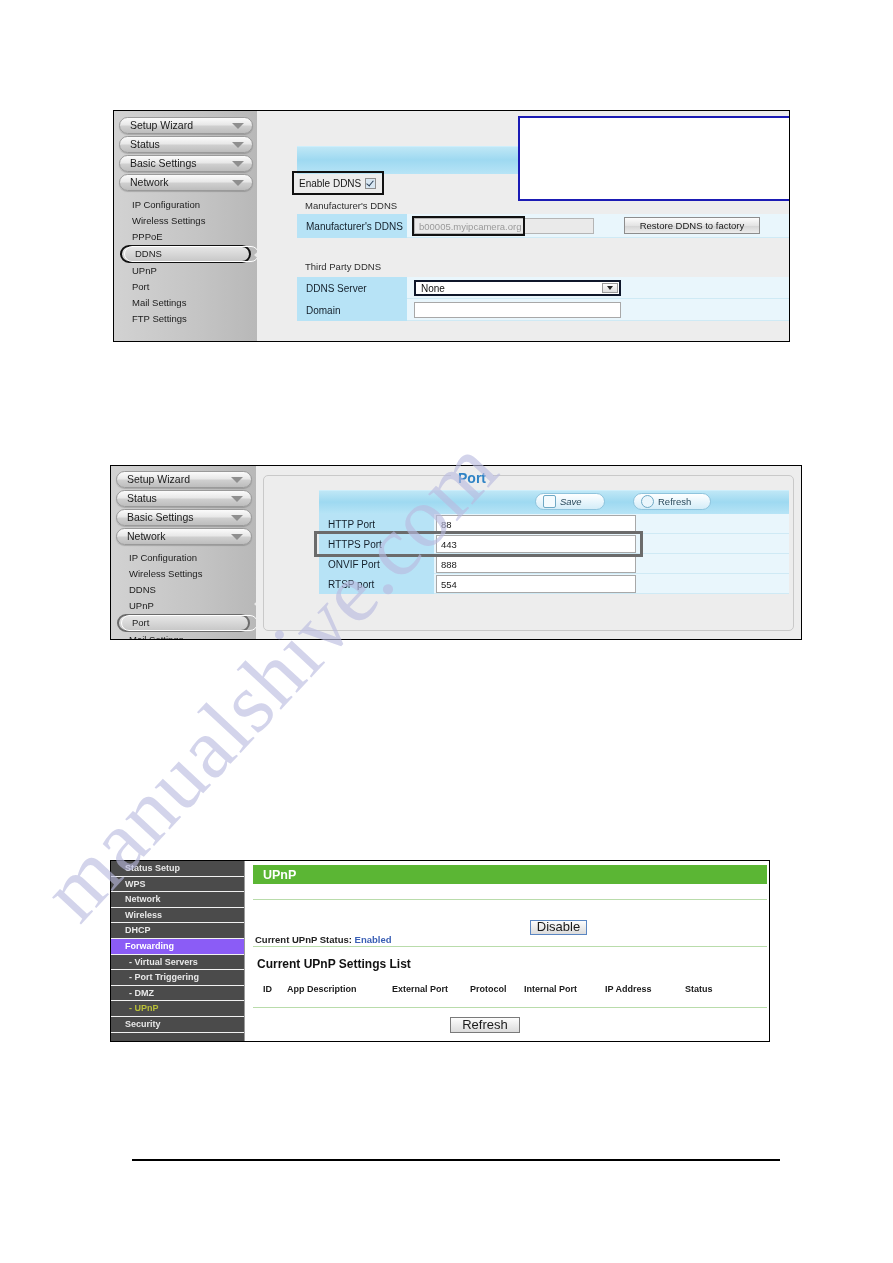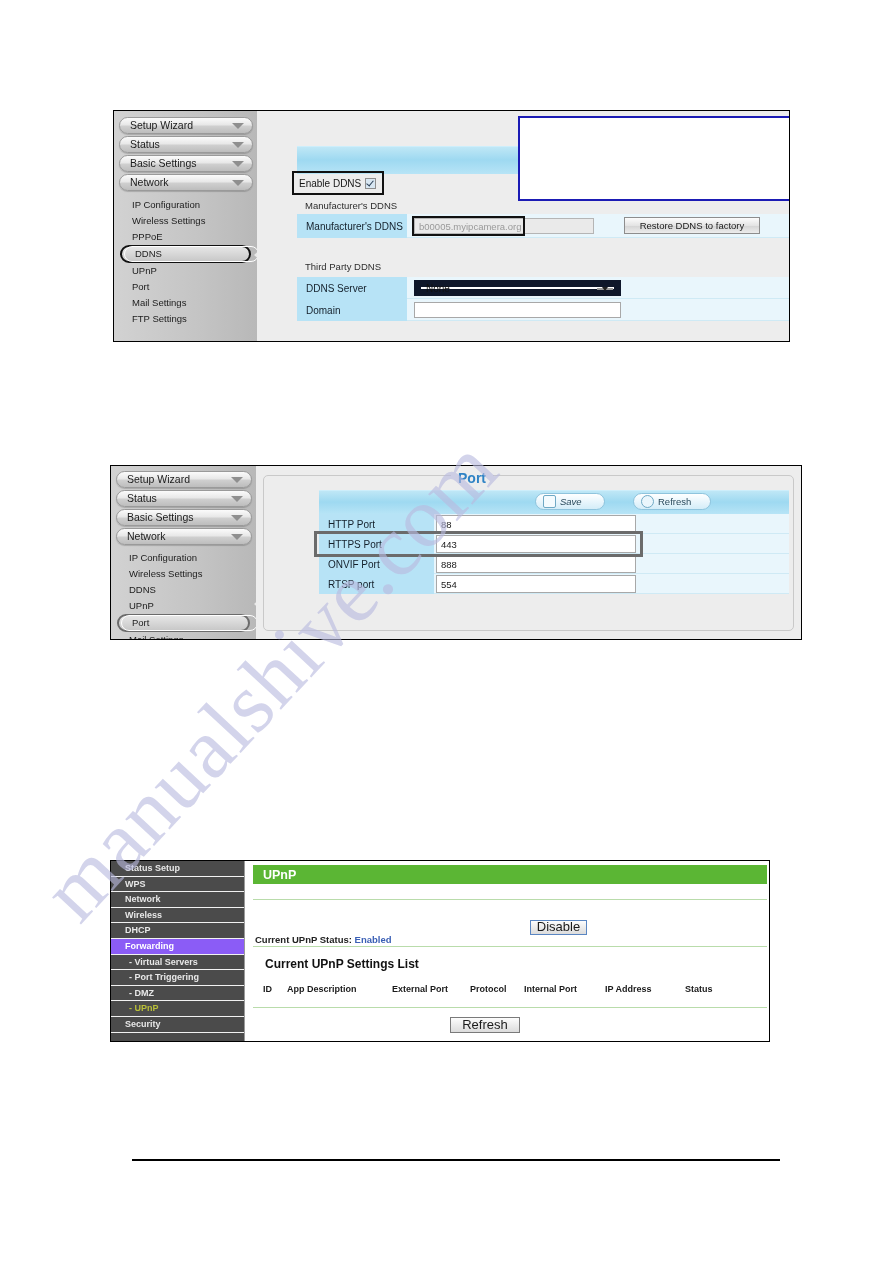--- a/index.html
+++ b/index.html
@@ -221,21 +221,21 @@
     background: #eaf6fc;
   }
   .fos-sectext {
     position: absolute;
     font-size: 9.5px;
     color: #2e2e2e;
   }
   .fos-select {
     position: absolute;
     background: #fff;
-    border: 7px solid #0f172a;
+    border: 2px solid #0f172a;
     box-sizing: border-box;
     font-size: 10px;
     color: #101010;
     display: flex;
     align-items: center;
     padding-left: 5px;
   }
   .fos-select .arrowbox {
     position: absolute;
     right: 1px; top: 1px; bottom: 1px;
@@ -626,21 +626,21 @@
       <span>Current UPnP Status:</span>
       <span class="val">Enabled</span>
     </div>
 
     <div class="tp-btn blue" style="left:285px; top:59px; width:57px; height:15px;">
       <span>Disable</span>
     </div>
 
     <div class="tp-hr" style="left:8px; top:85px; right:2px;"></div>
 
-    <div class="tp-listtitle" style="left:12px; top:96px;margin-left:8px;">Current UPnP Settings List</div>
+    <div class="tp-listtitle" style="left:12px; top:96px;">Current UPnP Settings List</div>
 
     <div class="tp-colhdr" style="left:18px; top:123px;">ID</div>
     <div class="tp-colhdr" style="left:42px; top:123px;">App Description</div>
     <div class="tp-colhdr" style="left:147px; top:123px;">External Port</div>
     <div class="tp-colhdr" style="left:225px; top:123px;">Protocol</div>
     <div class="tp-colhdr" style="left:279px; top:123px;">Internal Port</div>
     <div class="tp-colhdr" style="left:360px; top:123px;">IP Address</div>
     <div class="tp-colhdr" style="left:440px; top:123px;">Status</div>
 
     <div class="tp-hr" style="left:8px; top:146px; right:2px;"></div>

